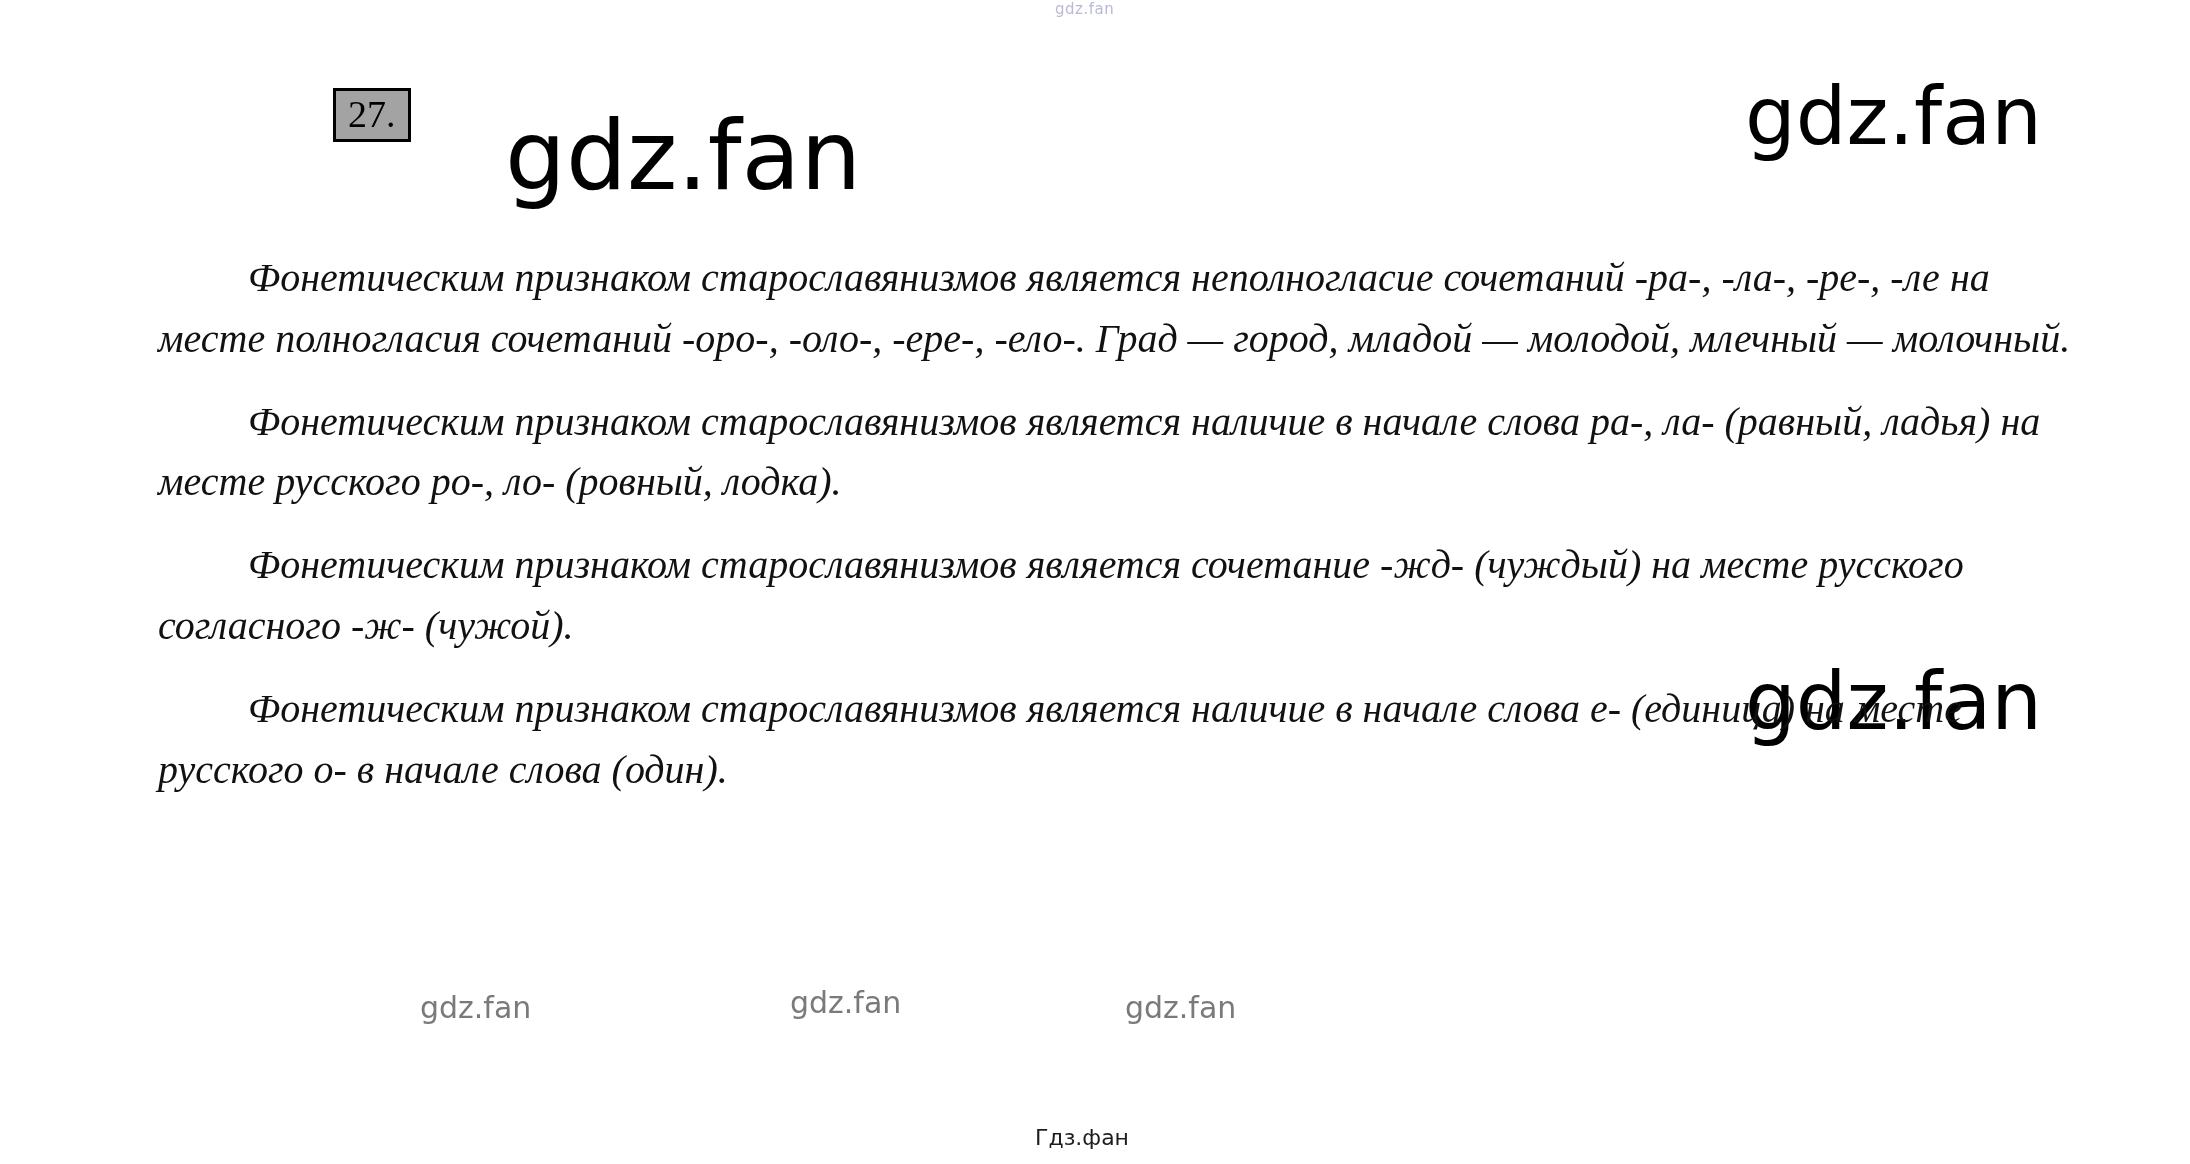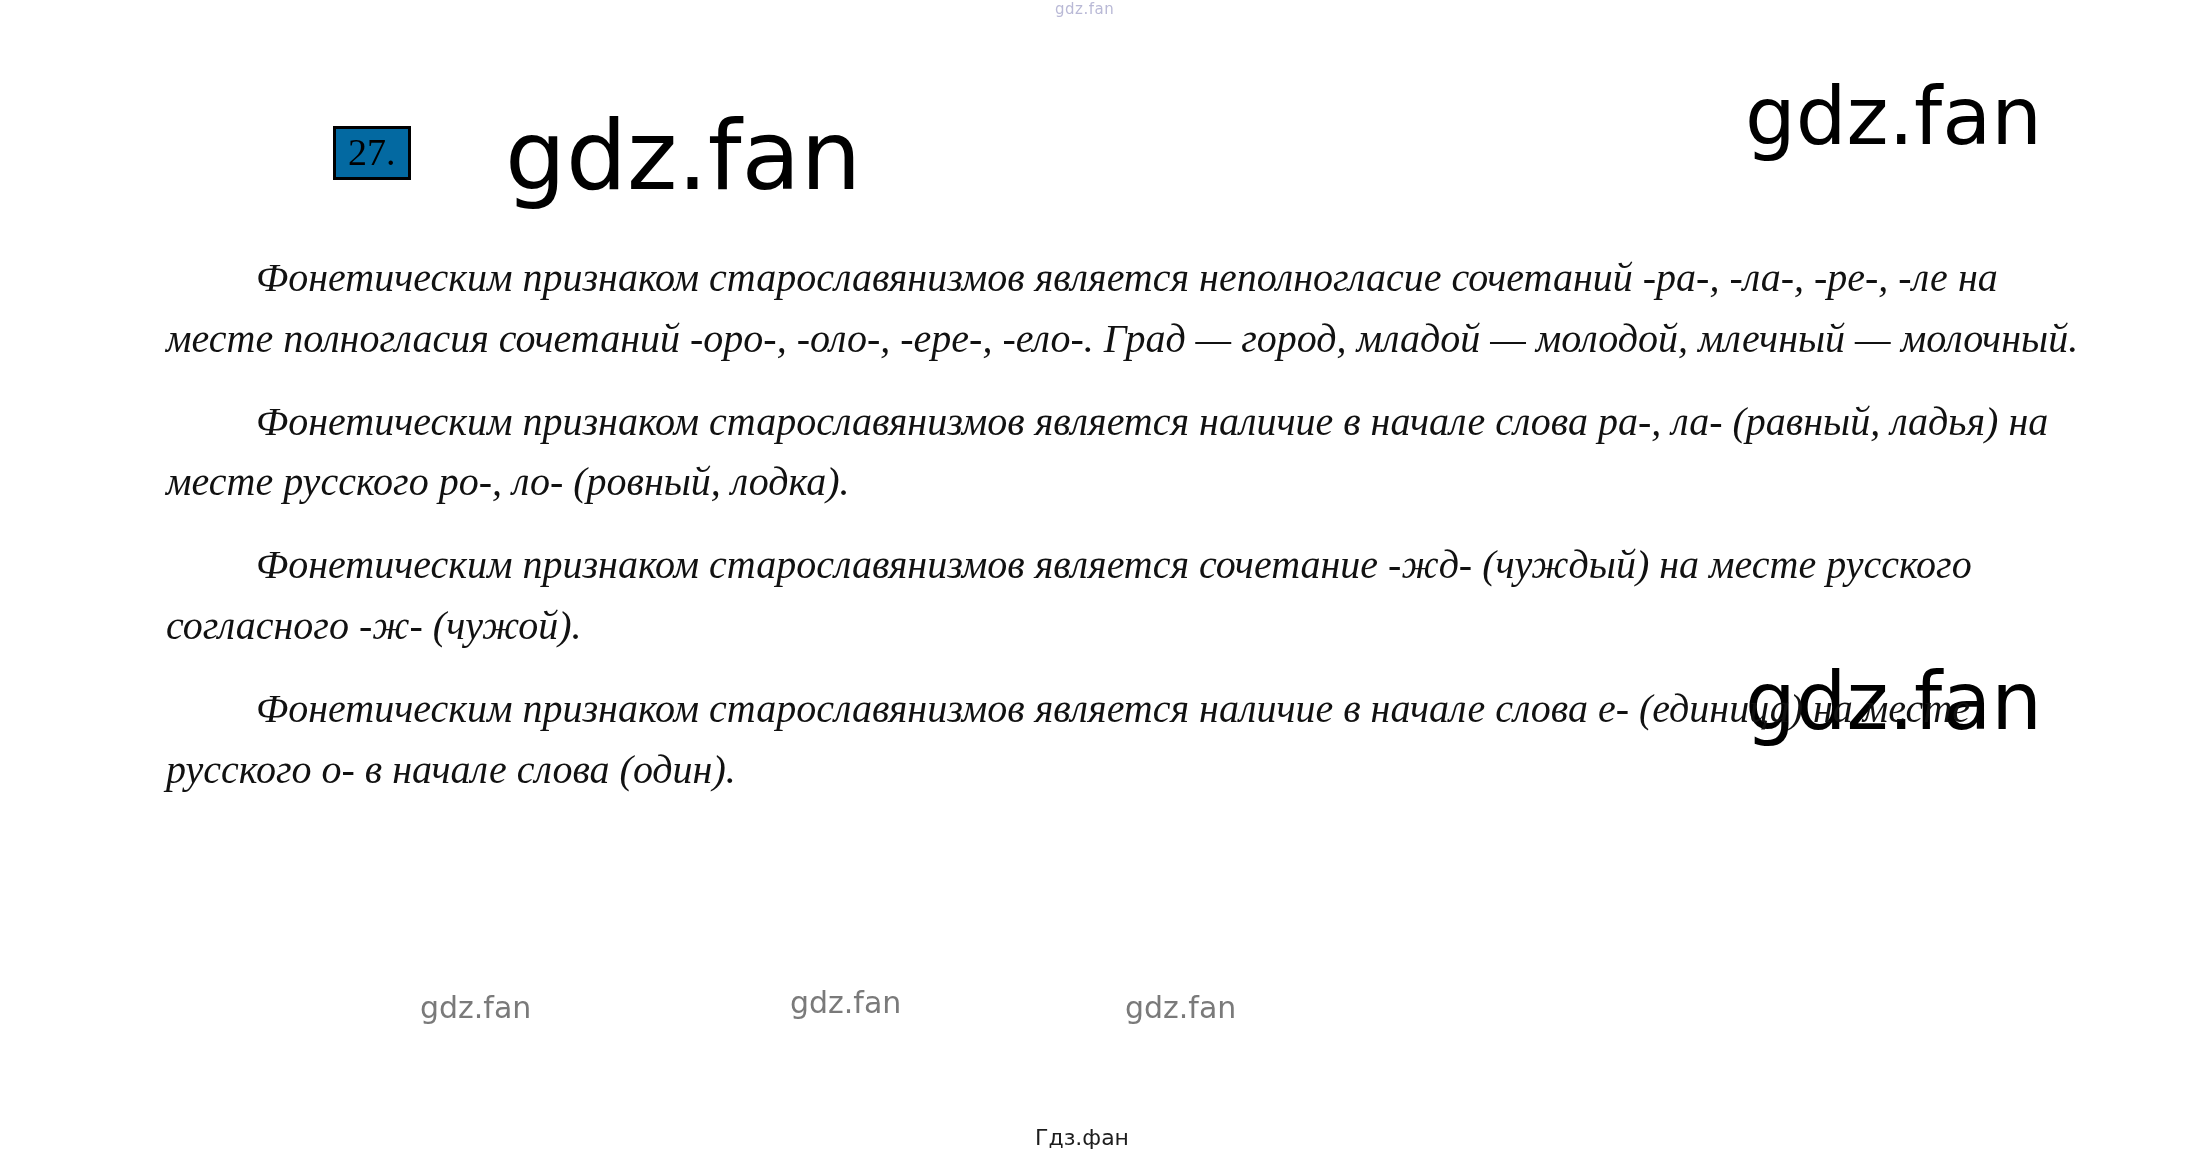--- a/index.html
+++ b/index.html
@@ -30,22 +30,21 @@
   .ex-number {
     position: absolute;
     left: 333px;
     top: 88px;
     border: 3px solid #000000;
     padding: 4px 12px 6px 12px;
     font-family: "Liberation Serif", serif;
     font-size: 38px;
     line-height: 1;
     color: #000000;
-    background: #0369a1;
-    margin-top: 38px;
+    background: #a3a3a3;
   }
 
   
   .wm-big {
     position: absolute;
     font-family: "DejaVu Sans", sans-serif;
     font-weight: 400;
     color: #000000;
     white-space: nowrap;
   }
@@ -70,21 +69,21 @@
     top: 1125px;
     font-family: "DejaVu Sans", sans-serif;
     font-size: 22px;
     color: #1d1d1d;
     text-align: right;
   }
 
   
   .doc-body {
     position: absolute;
-    left: 166px;
+    left: 158px;
     top: 248px;
     width: 1930px;
   }
   .para {
     font-family: "Liberation Serif", serif;
     font-style: italic;
     font-size: 40px;
     line-height: 1.52;
     color: #111111;
     text-indent: 90px;

